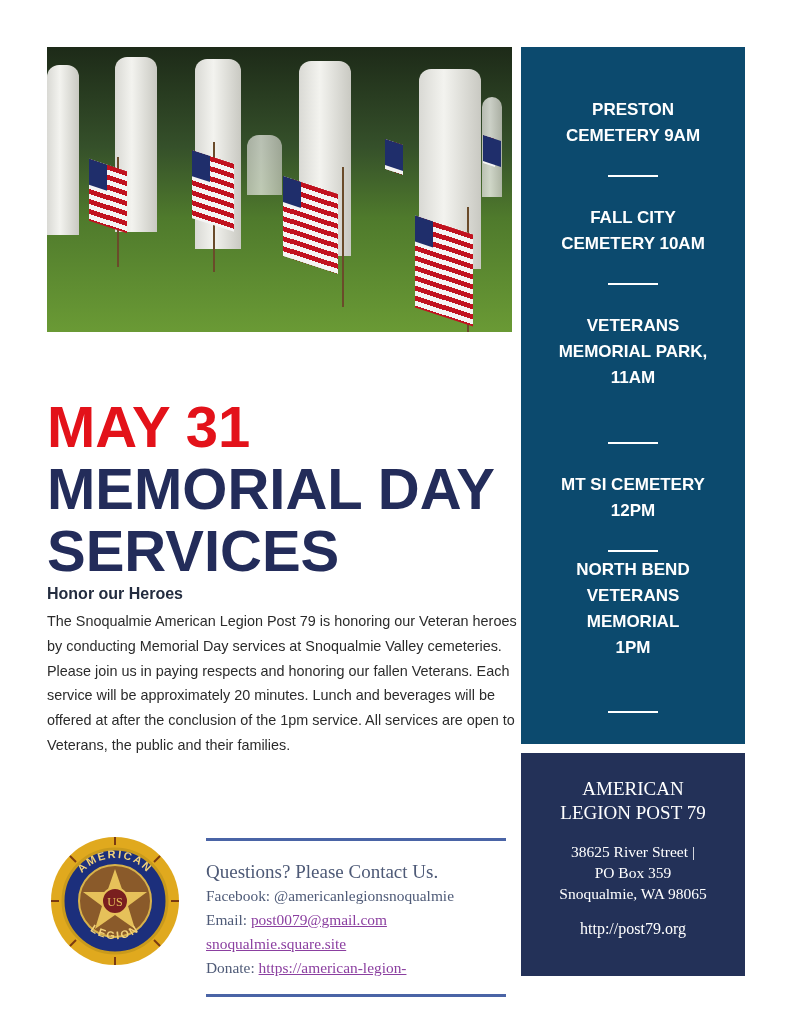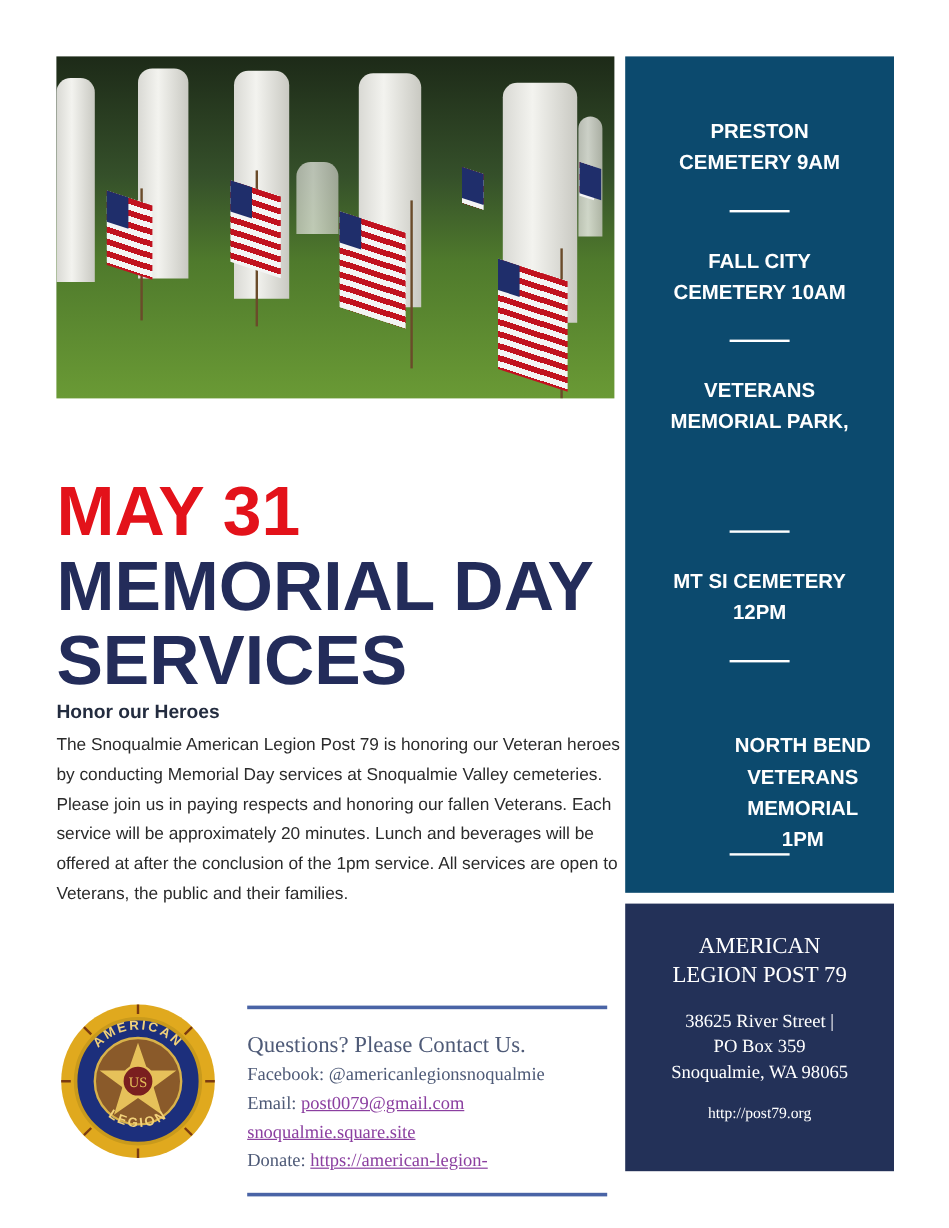--- a/index.html
+++ b/index.html
@@ -33,21 +33,21 @@
   }
   .stop { position: absolute; left: 0; width: 224px; }
   .sep { position: absolute; left: 87px; width: 50px; height: 2px; background: #ffffff; }
 
   .address {
     position: absolute; left: 521px; top: 753px; width: 224px; height: 223px; background: #233158;
     color: #ffffff; text-align: center; font-family: "Liberation Serif", serif;
   }
   .address .org { margin-top: 24px; font-size: 19px; line-height: 24px; }
   .address .addr { margin-top: 16px; font-size: 15.5px; line-height: 21px; }
-  .address .web { margin-top: 16px; font-size: 13px; }
+  .address .web { margin-top: 16px; font-size: 16px; }
 
   .logo { position: absolute; left: 50px; top: 836px; width: 130px; height: 130px; }
 
   .contact { position: absolute; left: 206px; top: 838px; width: 300px; font-family: "Liberation Serif", serif; color: #4e5a77; }
   .rule { height: 3px; background: #4a64a6; width: 300px; }
   .contact .q { margin-top: 19px; font-size: 19px; line-height: 24px; }
   .contact .row { font-size: 15.4px; line-height: 24px; }
   .contact a { color: #8b3fa0; text-decoration: underline; }
 </style>
 </head>
@@ -93,30 +93,31 @@
 
   <div class="stop" style="top:158px;">
     <div>FALL CITY</div>
     <div>CEMETERY 10AM</div>
   </div>
   <div class="sep" style="top:236px;"></div>
 
   <div class="stop" style="top:266px;">
     <div>VETERANS</div>
     <div>MEMORIAL PARK,</div>
+    <div>11AM</div>
   </div>
   <div class="sep" style="top:395px;"></div>
 
   <div class="stop" style="top:425px;">
     <div>MT SI CEMETERY</div>
     <div>12PM</div>
   </div>
   <div class="sep" style="top:503px;"></div>
 
-  <div class="stop" style="top:562px;padding-left:36px;">
+  <div class="stop" style="top:510px;">
     <div>NORTH BEND</div>
     <div>VETERANS</div>
     <div>MEMORIAL</div>
     <div>1PM</div>
   </div>
   <div class="sep" style="top:664px;"></div>
 </div>
 
 <div class="address">
   <div class="org">

